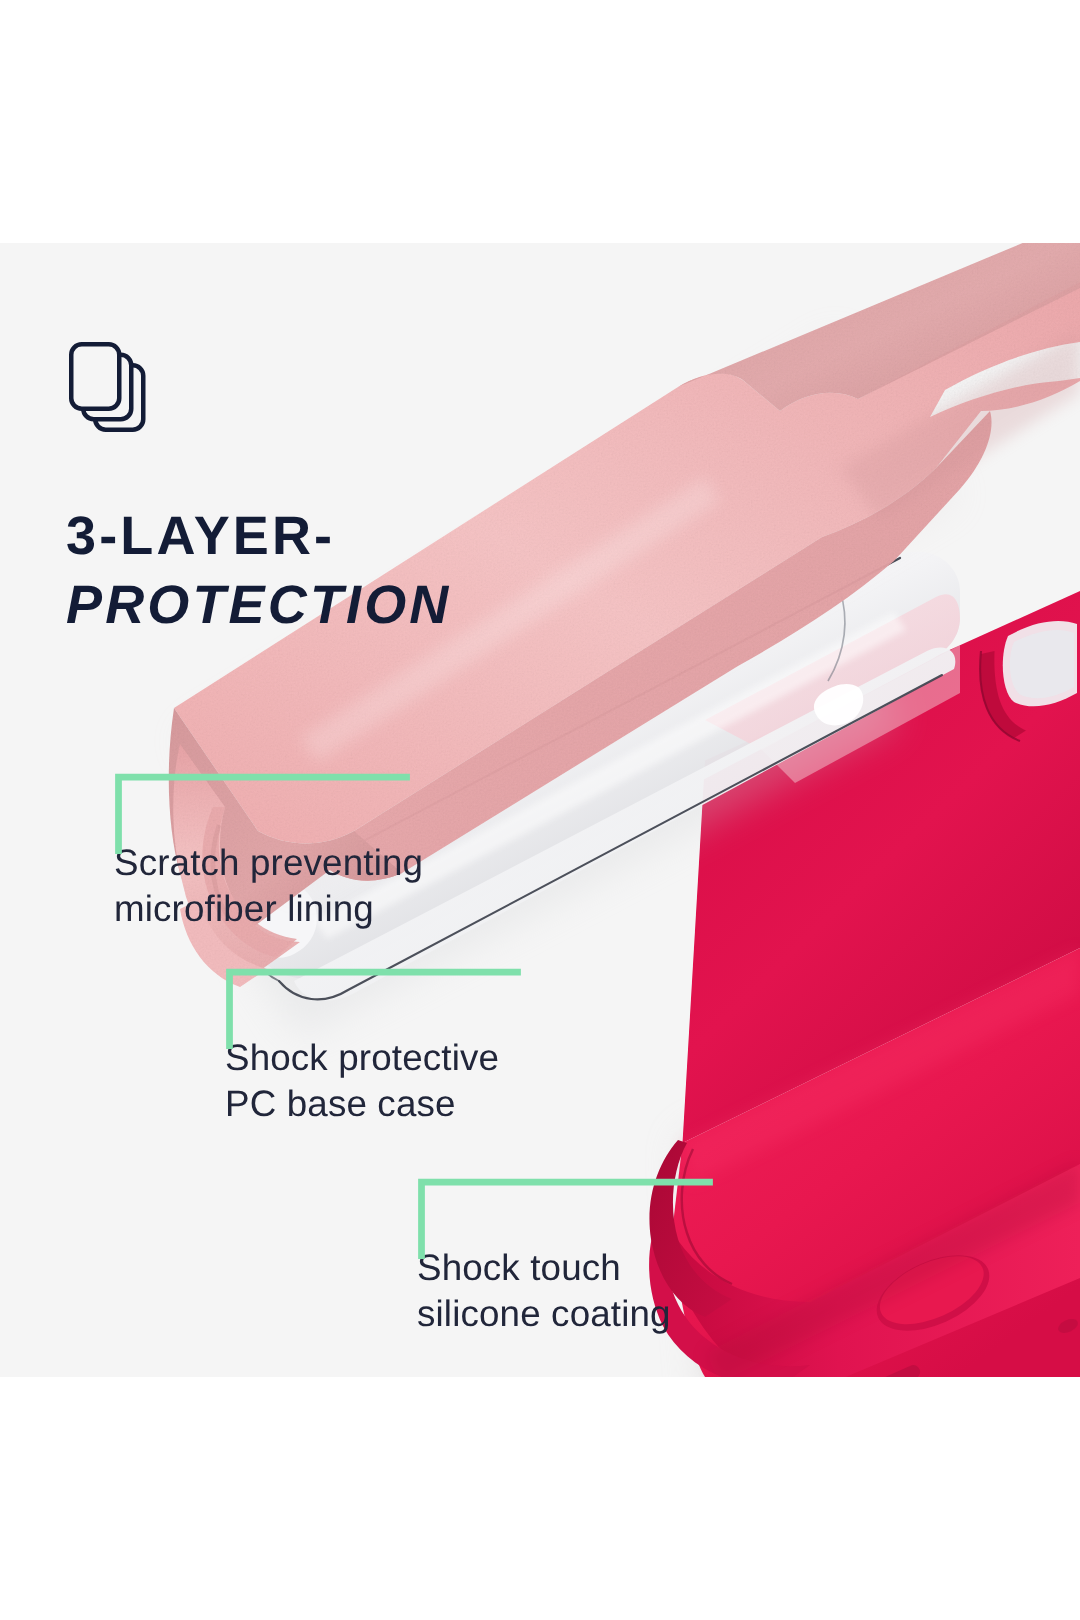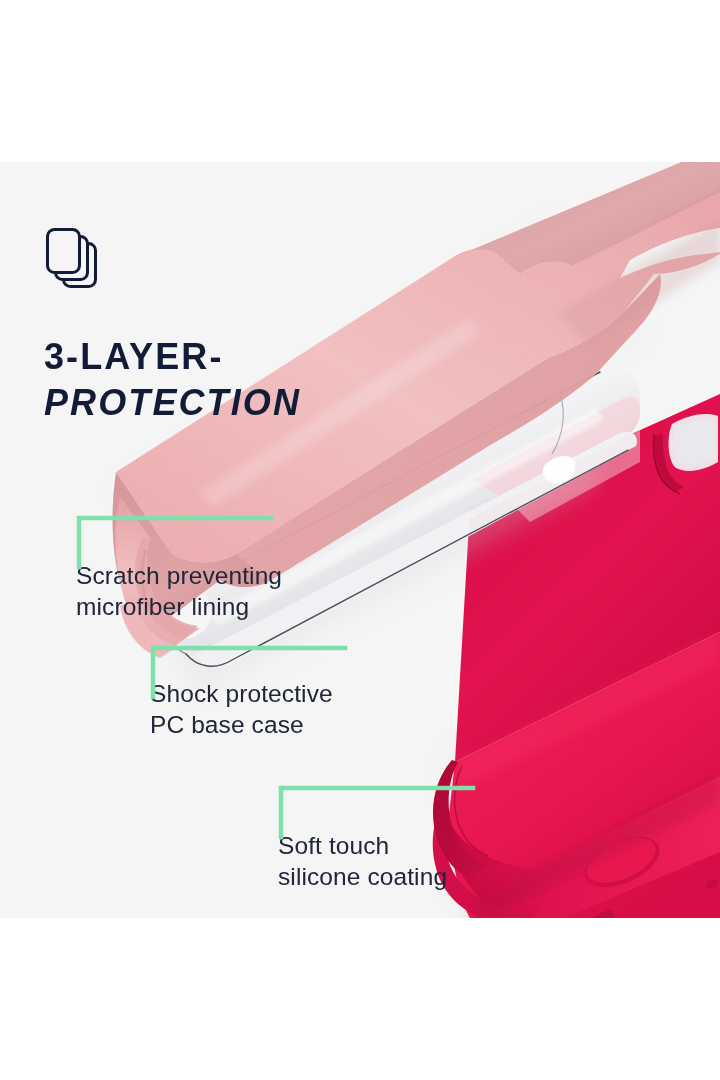--- a/index.html
+++ b/index.html
@@ -24,21 +24,21 @@
 
   
   .callout{position:absolute;}
   .callout .ctext{color:#21263a;font-size:24.5px;line-height:1.28;
                   letter-spacing:.1px;white-space:pre-line;margin:0;}
 
   .c1{left:44px;top:348px;width:330px;margin-left:32px;}
   .c2{left:150px;top:478px;width:330px;}
   .c3{left:278px;top:618px;width:330px;}
   .c1 .ctext{margin-top:50px;}
-  .c2 .ctext{margin-top:38px;}
+  .c2 .ctext{margin-top:50px;}
   .c3 .ctext{margin-top:50px;}
   .leader{position:absolute;left:0;top:0;overflow:visible;}
 </style>
 </head>
 <body>
 
 <div id="stage">
 
   <div class="panel">
 
@@ -263,18 +263,18 @@
         <path d="M3 57 L3 8 L195 8" fill="none" stroke="#7fe0ab" stroke-width="4.5" stroke-linecap="square" stroke-linejoin="miter"></path>
       </svg>
       <p class="ctext">Shock protective
 PC base case</p>
     </div>
 
     <div class="callout c3">
       <svg class="leader" width="200" height="60" viewBox="0 0 200 60">
         <path d="M3 57 L3 8 L195 8" fill="none" stroke="#7fe0ab" stroke-width="4.5" stroke-linecap="square" stroke-linejoin="miter"></path>
       </svg>
-      <p class="ctext">Soft touch
+      <p class="ctext">Shock touch
 silicone coating</p>
     </div>
 
   </div>
 </div>
 
 </body></html>

